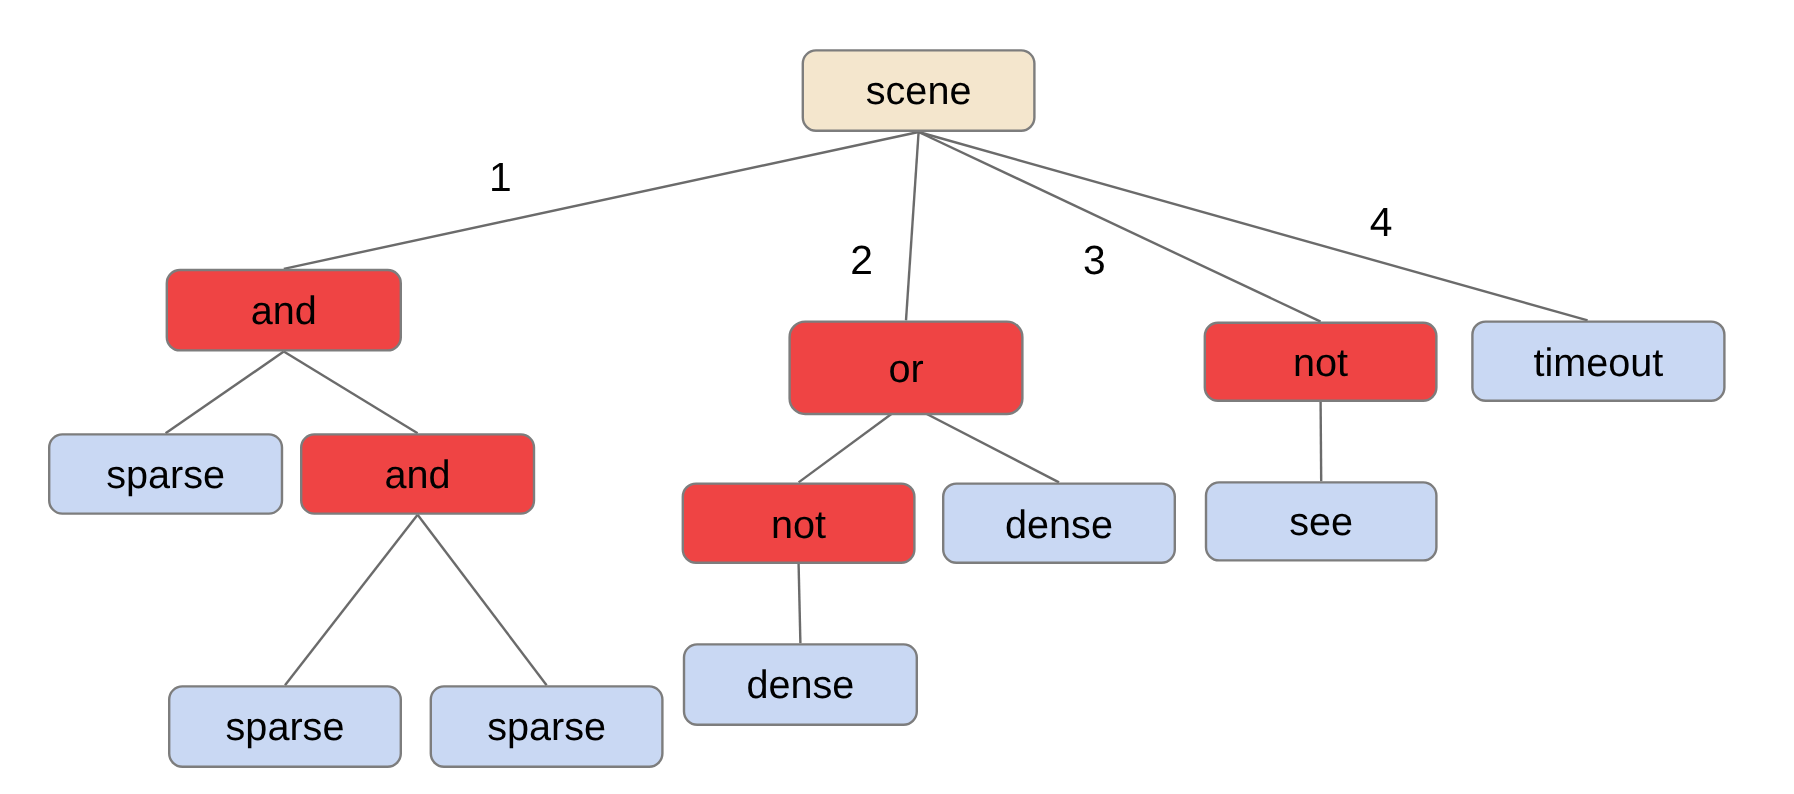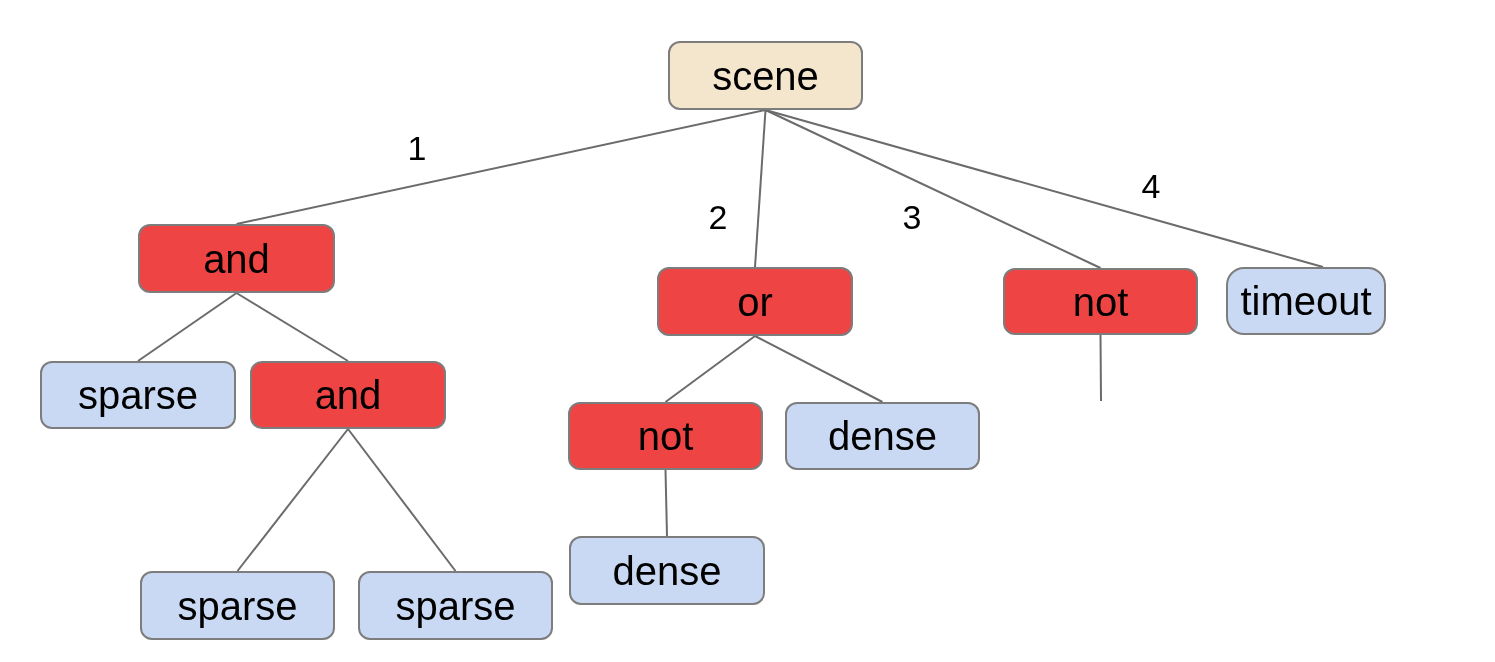--- a/index.html
+++ b/index.html
@@ -23,21 +23,21 @@
     height: 662px;
   }
   .node {
     position: absolute;
     box-sizing: border-box;
     border: 2px solid #7d7d7d;
     border-radius: 12px;
     display: flex;
     align-items: center;
     justify-content: center;
-    font-size: 40px;
+    font-size: 33px;
     color: #000000;
     line-height: 1;
     white-space: nowrap;
   }
   .node.root     { background: #f4e6cd; }
   .node.operator { background: #ef4444; }
   .node.leaf     { background: #c9d8f3; }
   .edge-label {
     position: absolute;
     transform: translate(-50%, -50%);
@@ -63,23 +63,24 @@
       <line x1="755" y1="336" x2="882.5" y2="402" stroke="#6b6b6b" stroke-width="2"></line>
       <line x1="665.5" y1="470" x2="667" y2="536" stroke="#6b6b6b" stroke-width="2"></line>
       <line x1="1100.5" y1="335" x2="1101" y2="401" stroke="#6b6b6b" stroke-width="2"></line>
     </svg>
 <div class="edge-label" style="left: 417px; top: 148px;">1</div>
     <div class="edge-label" style="left: 718px; top: 217px;">2</div>
     <div class="edge-label" style="left: 912px; top: 217px;">3</div>
     <div class="edge-label" style="left: 1151px; top: 186px;">4</div>
     <div class="node root" style="left: 668px; top: 41px; width: 195px; height: 69px;">scene</div>
     <div class="node operator" style="left: 138px; top: 224px; width: 197px; height: 69px;">and</div>
-    <div class="node operator" style="left: 657px; top: 267px; width: 196px; height: 69px;">or</div>
+    <div class="node operator" style="left: 657px; top: 267px; width: 196px; height: 79px; border-radius: 14px;">or</div>
     <div class="node operator" style="left: 1003px; top: 268px; width: 195px; height: 67px;">not</div>
-    <div class="node leaf" style="left: 1226px; top: 267px; width: 160px; height: 68px; border-radius: 18px;">timeout</div>
+    <div class="node leaf" style="left: 1226px; top: 267px; width: 212px; height: 68px;">timeout</div>
     <div class="node leaf" style="left: 40px; top: 361px; width: 196px; height: 68px;">sparse</div>
     <div class="node operator" style="left: 250px; top: 361px; width: 196px; height: 68px;">and</div>
     <div class="node operator" style="left: 568px; top: 402px; width: 195px; height: 68px;">not</div>
     <div class="node leaf" style="left: 785px; top: 402px; width: 195px; height: 68px;">dense</div>
+    <div class="node leaf" style="left: 1004px; top: 401px; width: 194px; height: 67px;">see</div>
     <div class="node leaf" style="left: 140px; top: 571px; width: 195px; height: 69px;">sparse</div>
     <div class="node leaf" style="left: 358px; top: 571px; width: 195px; height: 69px;">sparse</div>
     <div class="node leaf" style="left: 569px; top: 536px; width: 196px; height: 69px;">dense</div>
   </div>
 
 </body></html>

